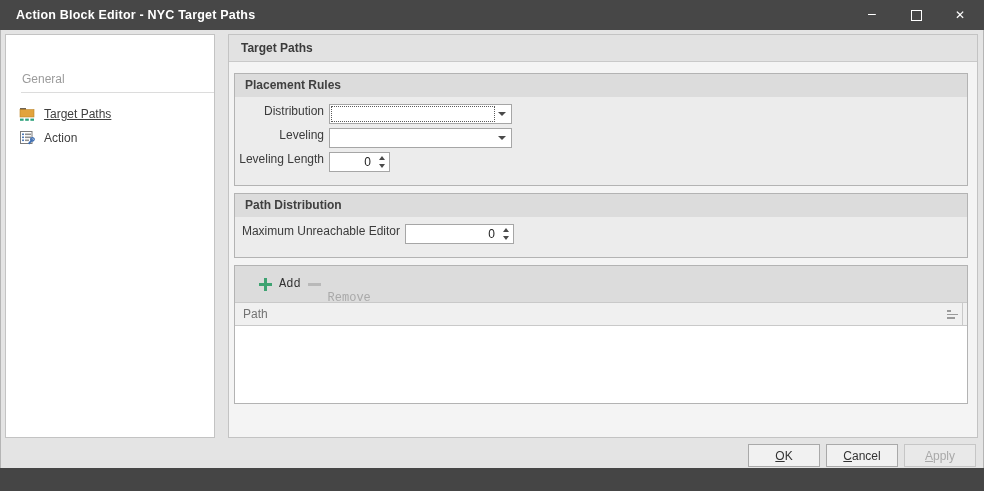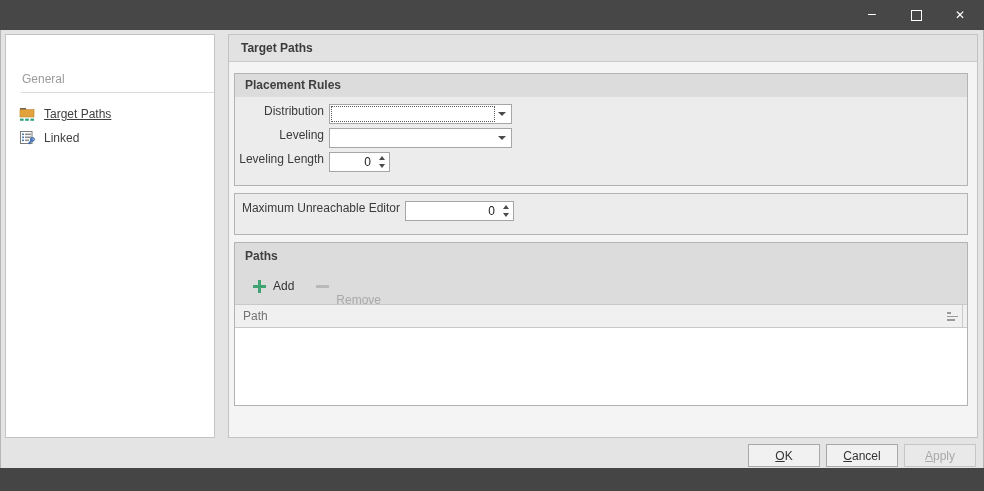--- a/index.html
+++ b/index.html
@@ -47,21 +47,21 @@
   .spin{display:flex;align-items:center;background:#fff;border:1px solid #a6a6a6;height:18px;box-sizing:content-box;}
   .spin input{border:none;outline:none;background:transparent;font:inherit;text-align:right;min-width:0;flex:1;padding:0 3px 0 0;color:#222;}
   .spin-btns{width:15px;height:100%;display:flex;flex-direction:column;align-items:center;justify-content:center;gap:4px;}
   .spin-up{width:0;height:0;border-left:3.5px solid transparent;border-right:3.5px solid transparent;border-bottom:4px solid #4a4a4a;cursor:pointer;}
   .spin-down{width:0;height:0;border-left:3.5px solid transparent;border-right:3.5px solid transparent;border-top:4px solid #4a4a4a;cursor:pointer;}
   .spin.small{width:59px;}
   .spin.medium{width:107px;}
   
   .paths-band{background:#dcdcdc;}
   .paths-title{height:25px;line-height:26px;font-weight:bold;padding-left:10px;color:#404040;}
-  .paths-toolbar{height:36px;display:flex;align-items:center;padding-left:18px;gap:22px;}
+  .paths-toolbar{height:36px;display:flex;align-items:center;padding-left:24px;gap:7px;font-family:Liberation Mono, monospace;}
   .tool-btn{display:flex;align-items:center;gap:7px;cursor:pointer;}
   .plus-icon{position:relative;width:13px;height:13px;display:block;}
   .plus-icon::before{content:'';position:absolute;left:0;top:5px;width:13px;height:3px;background:var(--c-green,#3fa372);}
   .plus-icon::after{content:'';position:absolute;left:5px;top:0;width:3px;height:13px;background:var(--c-green,#3fa372);}
   .minus-icon{width:13px;height:3px;background:#b9b9b9;display:block;}
   .tool-btn.disabled{color:#a9a9a9;cursor:default;}
   .tool-btn .tool-label{color:#333;}
   .tool-btn.disabled .tool-label{color:#a9a9a9;margin-top:28px;}
   .table-header{height:22px;background:#f0f0f0;border-top:1px solid #c9c9c9;border-bottom:1px solid #c9c9c9;display:flex;align-items:center;padding-left:8px;color:#737373;position:relative;cursor:pointer;}
   .table-header::after{content:'';position:absolute;right:4px;top:0;bottom:0;width:1px;background:#c9c9c9;}
@@ -78,20 +78,21 @@
   .footer-btn.ok{left:748px;}
   .footer-btn.cancel{left:826px;}
   .footer-btn.apply{left:904px;background:#e9e9e9;border-color:#c6c6c6;color:#a9a9a9;cursor:default;}
   
   .bottom-band{position:absolute;left:0;top:468px;width:984px;height:23px;background:#454545;}
 </style>
 </head>
 <body>
 
 <div class="titlebar">
+  <span class="title">Action Block Editor - NYC Target Paths</span>
   <div class="win-controls">
     <span class="win-btn">
       <span class="min-glyph">–</span>
     </span>
     <span class="win-btn">
       <span class="max-box"></span>
     </span>
     <span class="win-btn">
       <span class="close-glyph">✕</span>
     </span>
@@ -126,21 +127,21 @@
             <rect x="3" y="6.5" width="2" height="1.6" fill="#4f7ab8"></rect>
             <rect x="6" y="6.5" width="6" height="1.6" fill="#8f8f8f"></rect>
             <rect x="3" y="9.5" width="2" height="1.6" fill="#4f7ab8"></rect>
             <rect x="6" y="9.5" width="4" height="1.6" fill="#8f8f8f"></rect>
             <g transform="rotate(40 11.5 11.5)">
               <rect x="10.7" y="8.5" width="1.8" height="6" fill="#3c6eb4"></rect>
               <circle cx="11.6" cy="8.6" r="1.7" fill="none" stroke="#3c6eb4" stroke-width="1.2"></circle>
             </g>
           </svg>
         </span>
-        <span class="item-label">Linked</span>
+        <span class="item-label">Action</span>
       </div>
 
 
     </div>
   </div>
 
   <div class="main-panel">
     <div class="main-header">Target Paths</div>
 
     <div class="group first">
@@ -167,37 +168,37 @@
             <span class="spin-btns">
               <span class="spin-up"></span>
               <span class="spin-down"></span>
             </span>
           </div>
         </div>
       </div>
     </div>
 
     <div class="group">
+      <div class="group-header">Path Distribution</div>
       <div class="group-body">
         <div class="form-row">
           <span class="form-label wide">Maximum Unreachable Editor</span>
           <div class="spin medium">
             <input type="text" value="0" style="">
             <span class="spin-btns">
               <span class="spin-up"></span>
               <span class="spin-down"></span>
             </span>
           </div>
         </div>
       </div>
     </div>
 
     <div class="group">
       <div class="paths-band">
-        <div class="paths-title">Paths</div>
         <div class="paths-toolbar">
           <span class="tool-btn">
             <span class="plus-icon"></span>
             <span class="tool-label">Add</span>
           </span>
           <span class="tool-btn disabled">
             <span class="minus-icon"></span>
             <span class="tool-label">Remove</span>
           </span>
         </div>

